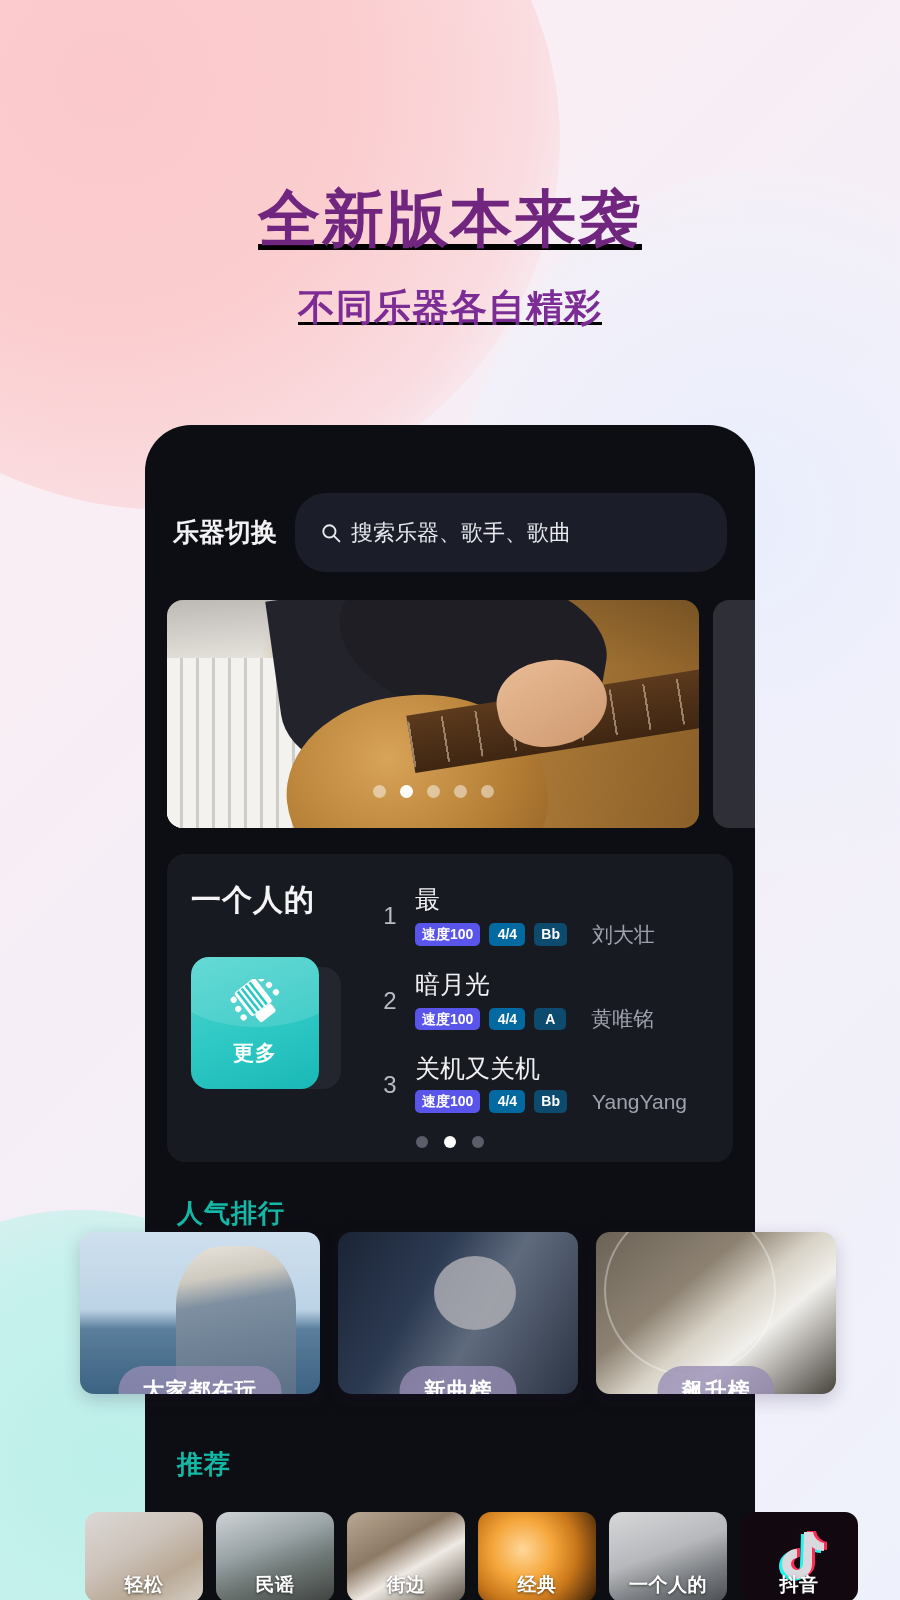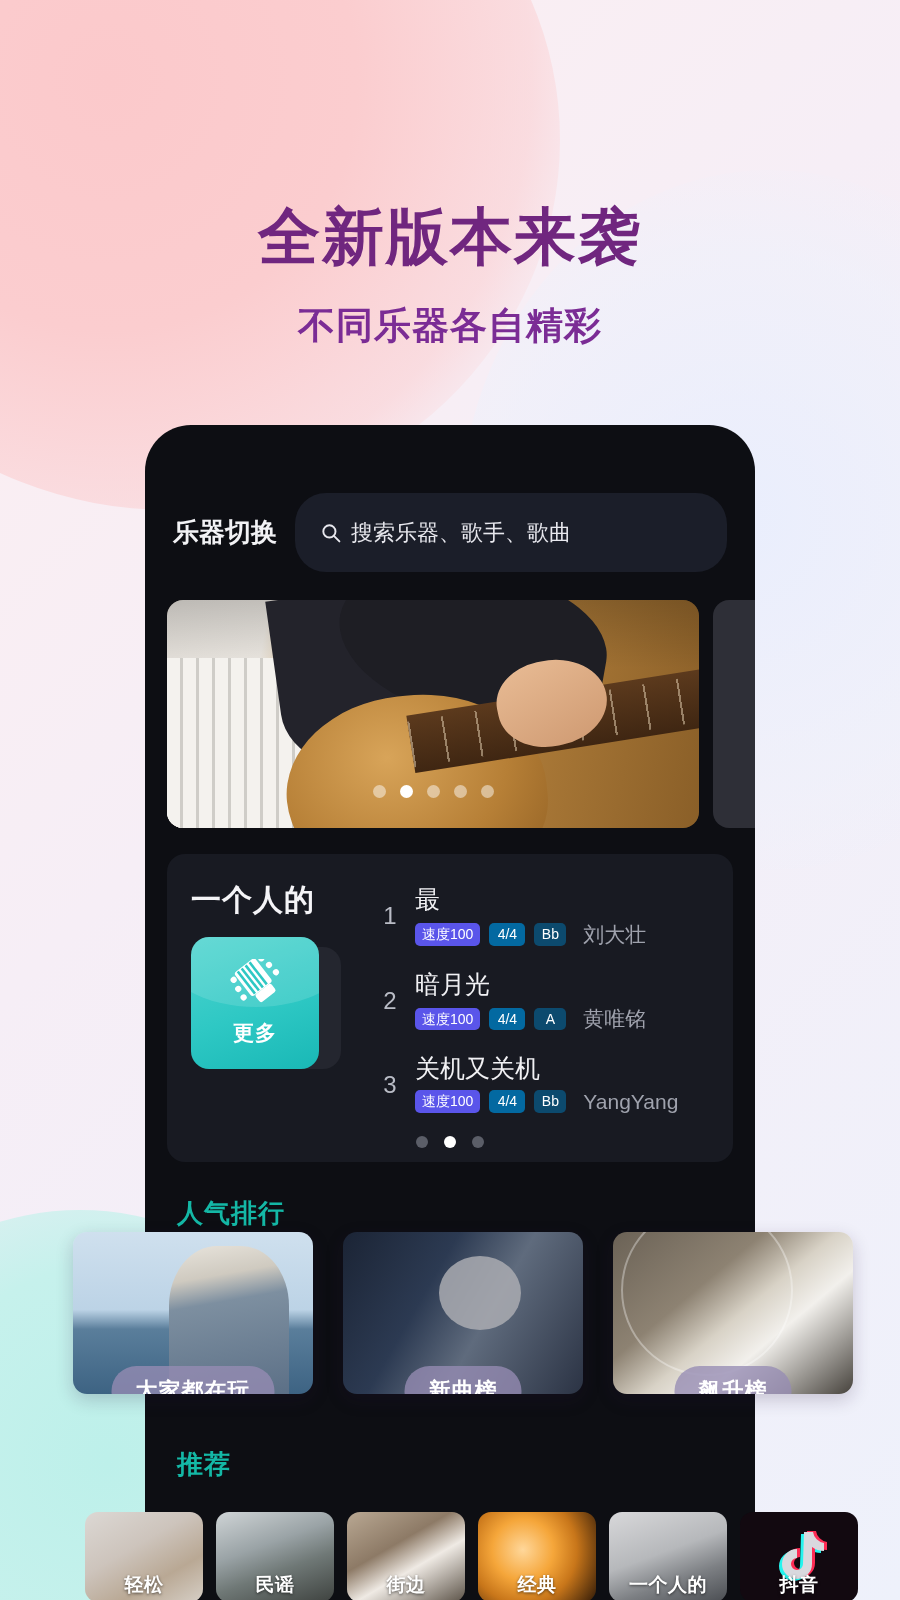--- a/index.html
+++ b/index.html
@@ -38,23 +38,24 @@
     position: absolute;
     right: -180px; top: 170px;
     width: 620px; height: 700px;
     border-radius: 50%;
     background: radial-gradient(circle at 45% 50%, rgba(233,238,253,0.95) 0%, rgba(238,241,251,0.6) 55%, rgba(238,241,251,0) 78%);
   }
 
   
   .headline-wrap {
     position: absolute;
-    top: 203px; left: 0; right: 0;
+    top: 185px; left: 0; right: 0;
     text-align: center;
     z-index: 5;
+    text-decoration: underline;
   }
   .headline {
     font-size: 62px;
     font-weight: 700;
     color: #70267f;
     letter-spacing: 2px;
     line-height: 1.1;
   }
   .subhead {
     margin-top: 30px;
@@ -227,21 +228,21 @@
     flex-shrink: 0;
   }
   .ns-title {
     font-size: 30px;
     font-weight: 700;
     color: #f4f4f7;
     letter-spacing: 1px;
   }
   .more-stack {
     position: relative;
-    margin-top: 16px;
+    margin-top: 36px;
     width: 140px; height: 132px;
   }
   .more-stack .shadow-card {
     position: absolute;
     left: 22px; top: 10px;
     width: 128px; height: 122px;
     background: #24262f;
     border-radius: 18px;
   }
   .more-card {
@@ -296,34 +297,34 @@
     line-height: 1.22;
     margin-bottom: 6px;
   }
   .song-meta {
     display: flex;
     align-items: center;
     gap: 9px;
   }
   .badge {
     font-size: 14px;
-    font-weight: 400;
+    font-weight: 700;
     color: #ffffff;
     border-radius: 5px;
     padding: 3px 7px;
     line-height: 1.15;
     white-space: nowrap;
   }
   .badge.speed { background: #5a55ea; }
   .badge.meter { background: #0369a1; min-width: 36px; text-align: center; }
   .badge.key   { background: #0c4a6e; min-width: 32px; text-align: center; }
   .song-artist {
     font-size: 21px;
     color: #9fa2ad;
-    margin-left: 8px;
+    margin-left: 16px;
   }
 
   .ns-dots {
     position: absolute;
     left: 0; right: 0; bottom: 14px;
     display: flex;
     justify-content: center;
     gap: 16px;
   }
   .ns-dots .dot {
@@ -340,26 +341,26 @@
     font-weight: 700;
     color: #14b8a6;
     letter-spacing: 1px;
   }
   .sect-rank-title { margin-top: 34px; }
   .sect-reco-title { margin-top: 216px; }
 
   
   .rank-row {
     position: absolute;
-    left: 73px;
+    left: 80px;
     top: 1232px;
     width: 790px;
     height: 142px;
     display: flex;
-    gap: 30px;
+    gap: 18px;
     z-index: 8;
   }
   .rank-card {
     position: relative;
     width: 240px;
     height: 162px;
     border-radius: 14px;
     overflow: hidden;
     box-shadow: 0 6px 18px rgba(40,20,60,0.20);
   }

